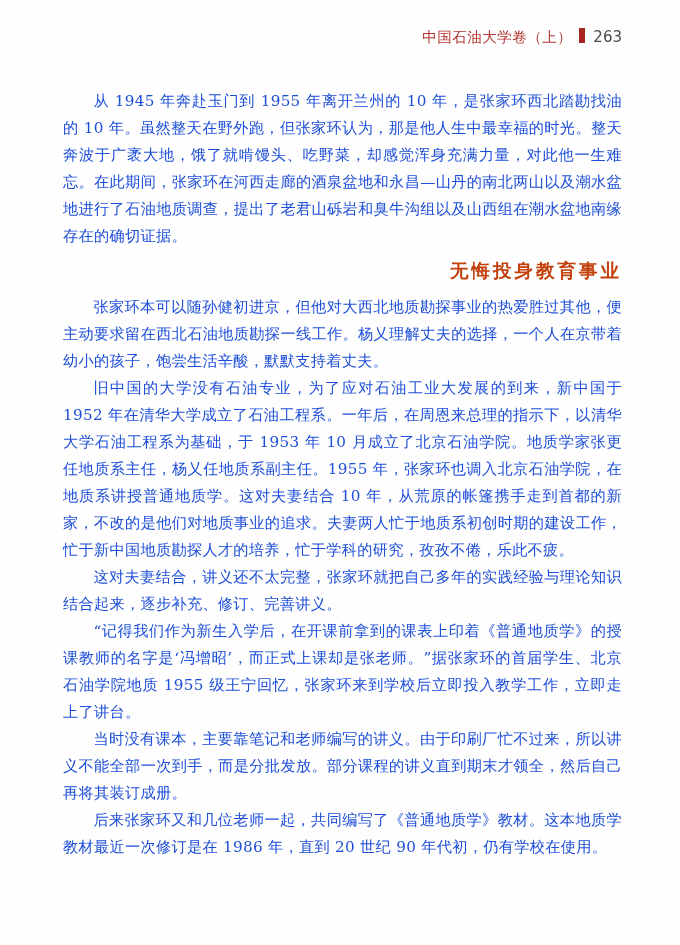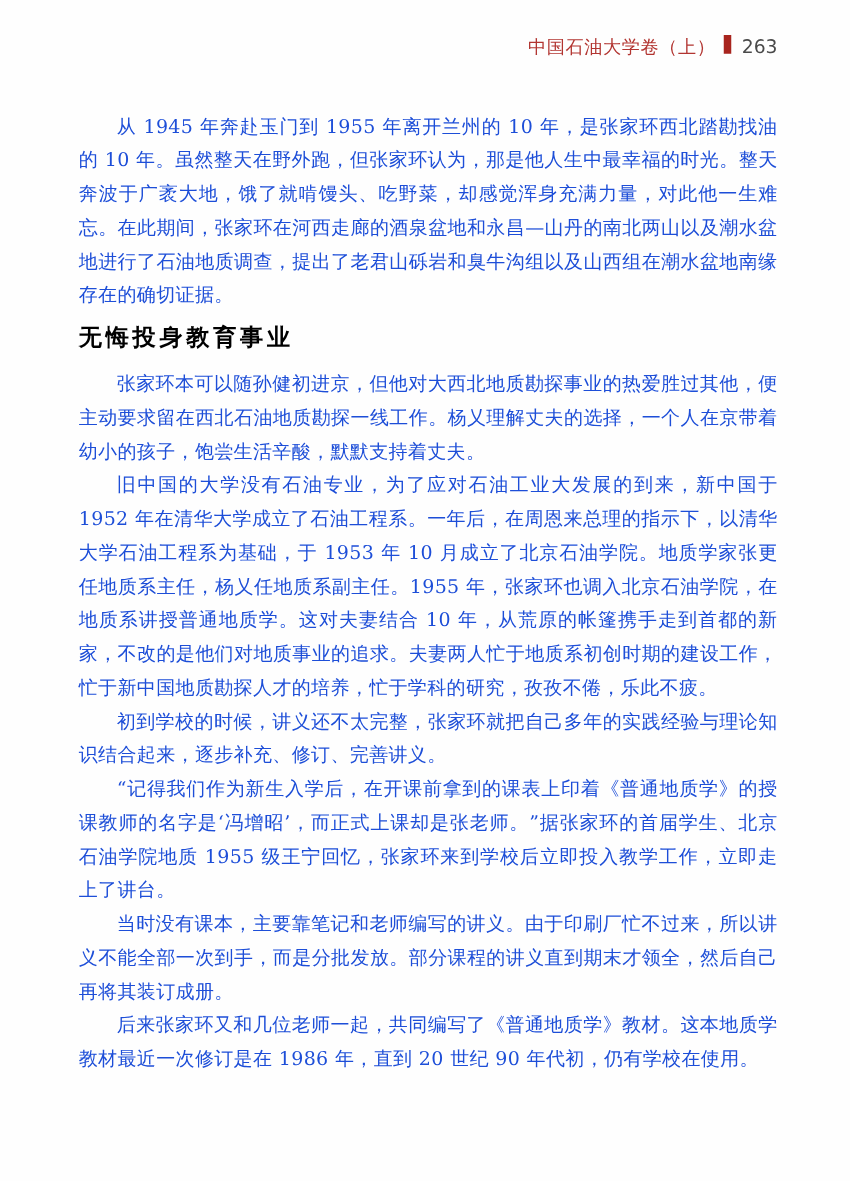--- a/index.html
+++ b/index.html
@@ -48,22 +48,22 @@
   .content p {
     margin: 0;
     text-indent: 2em;
     text-align: justify;
     font-size: 15.2px;
     line-height: 27px;
     color: #1d4ed8;
     letter-spacing: 0.3px;
   }
   .section-heading {
-    text-align: left;
-    color: #000000;
+    text-align: right;
+    color: #c2410c;
     font-size: 18.5px;
     font-weight: bold;
     letter-spacing: 3px;
     line-height: 24px;
     margin: 9px 0 11px 0;
   }
 </style>
 </head>
 <body>
 
@@ -75,20 +75,20 @@
     <span class="page-number">263</span>
   </div>
 
   <div class="content">
     <p>从 1945 年奔赴玉门到 1955 年离开兰州的 10 年，是张家环西北踏勘找油的 10 年。虽然整天在野外跑，但张家环认为，那是他人生中最幸福的时光。整天奔波于广袤大地，饿了就啃馒头、吃野菜，却感觉浑身充满力量，对此他一生难忘。在此期间，张家环在河西走廊的酒泉盆地和永昌—山丹的南北两山以及潮水盆地进行了石油地质调查，提出了老君山砾岩和臭牛沟组以及山西组在潮水盆地南缘存在的确切证据。</p>
 
     <div class="section-heading">无悔投身教育事业</div>
 
     <p>张家环本可以随孙健初进京，但他对大西北地质勘探事业的热爱胜过其他，便主动要求留在西北石油地质勘探一线工作。杨乂理解丈夫的选择，一个人在京带着幼小的孩子，饱尝生活辛酸，默默支持着丈夫。</p>
     <p>旧中国的大学没有石油专业，为了应对石油工业大发展的到来，新中国于 1952 年在清华大学成立了石油工程系。一年后，在周恩来总理的指示下，以清华大学石油工程系为基础，于 1953 年 10 月成立了北京石油学院。地质学家张更任地质系主任，杨乂任地质系副主任。1955 年，张家环也调入北京石油学院，在地质系讲授普通地质学。这对夫妻结合 10 年，从荒原的帐篷携手走到首都的新家，不改的是他们对地质事业的追求。夫妻两人忙于地质系初创时期的建设工作，忙于新中国地质勘探人才的培养，忙于学科的研究，孜孜不倦，乐此不疲。</p>
-    <p>初到学校的时候，讲义还不太完整，张家环就把自己多年的实践经验与理论知识结合起来，逐步补充、修订、完善讲义。</p>
+    <p>这对夫妻结合，讲义还不太完整，张家环就把自己多年的实践经验与理论知识结合起来，逐步补充、修订、完善讲义。</p>
     <p>“记得我们作为新生入学后，在开课前拿到的课表上印着《普通地质学》的授课教师的名字是‘冯增昭’，而正式上课却是张老师。”据张家环的首届学生、北京石油学院地质 1955 级王宁回忆，张家环来到学校后立即投入教学工作，立即走上了讲台。</p>
     <p>当时没有课本，主要靠笔记和老师编写的讲义。由于印刷厂忙不过来，所以讲义不能全部一次到手，而是分批发放。部分课程的讲义直到期末才领全，然后自己再将其装订成册。</p>
     <p>后来张家环又和几位老师一起，共同编写了《普通地质学》教材。这本地质学教材最近一次修订是在 1986 年，直到 20 世纪 90 年代初，仍有学校在使用。</p>
 
   </div>
 
 </div>
 
 </body></html>

